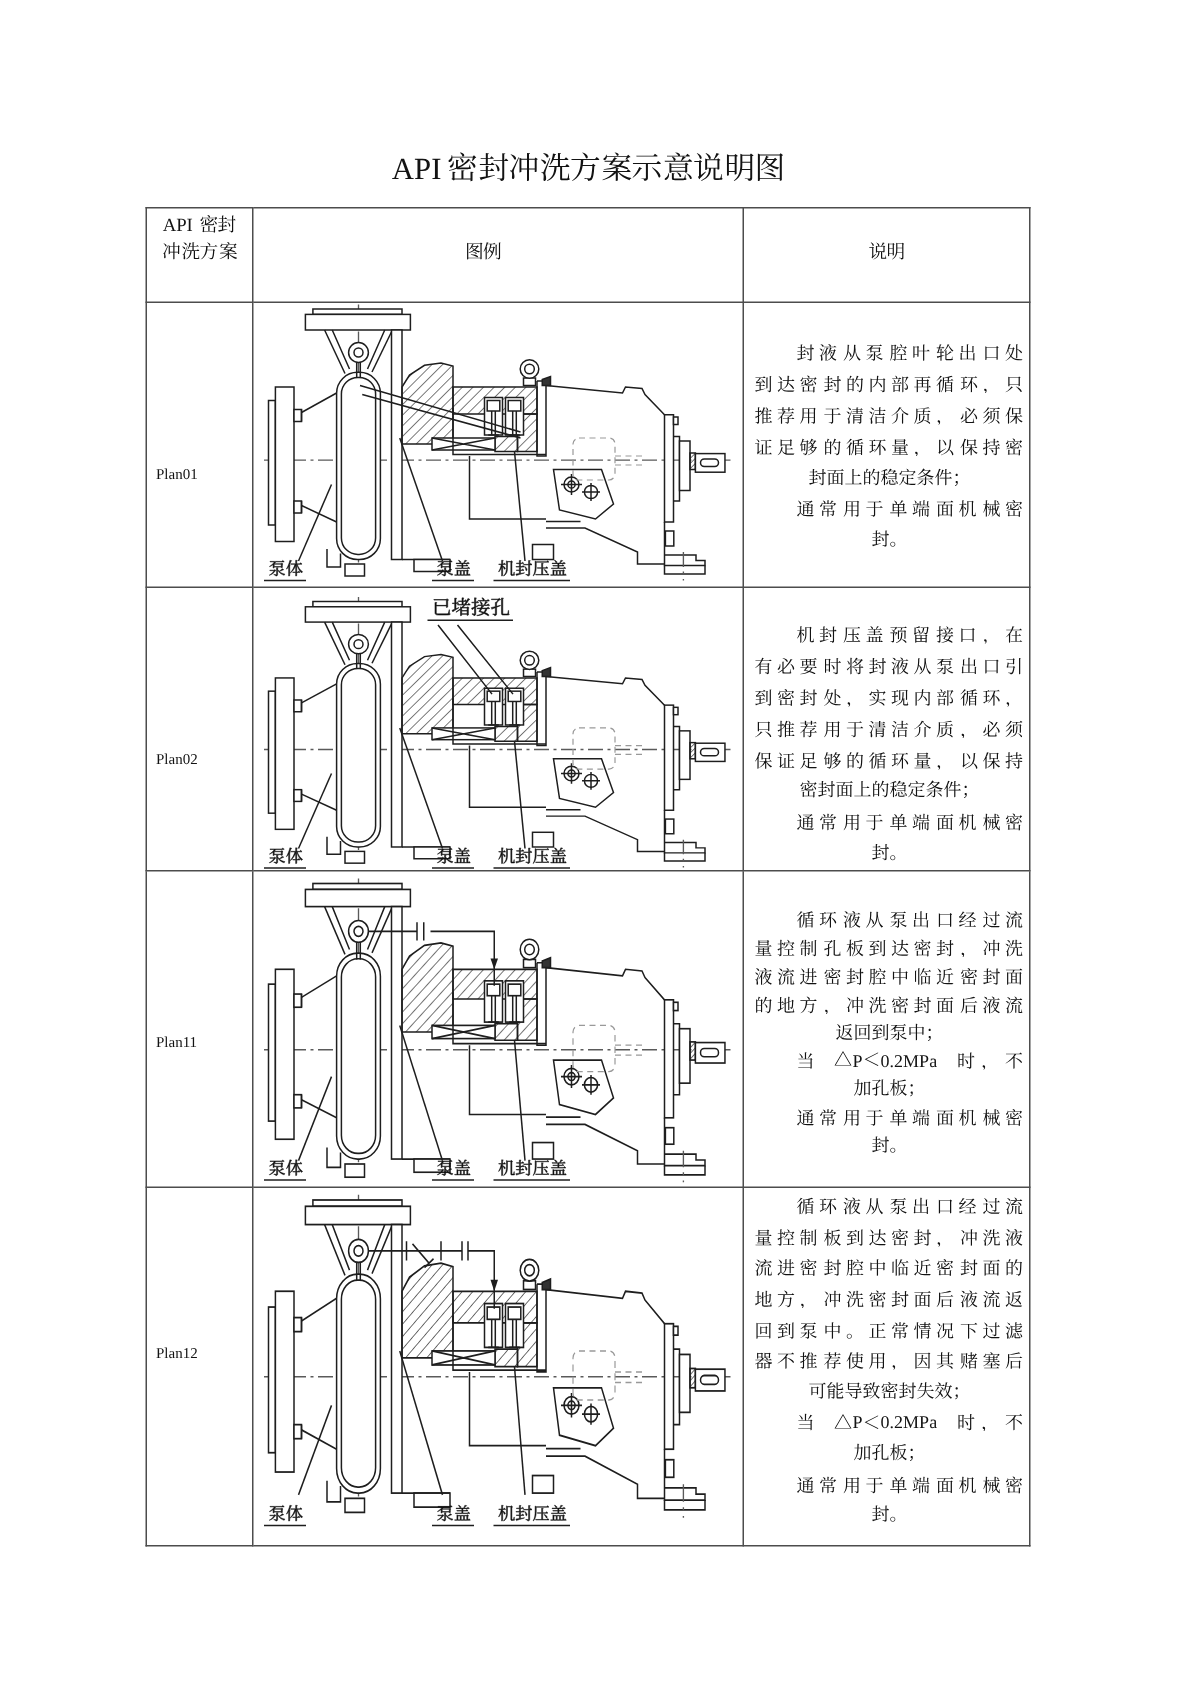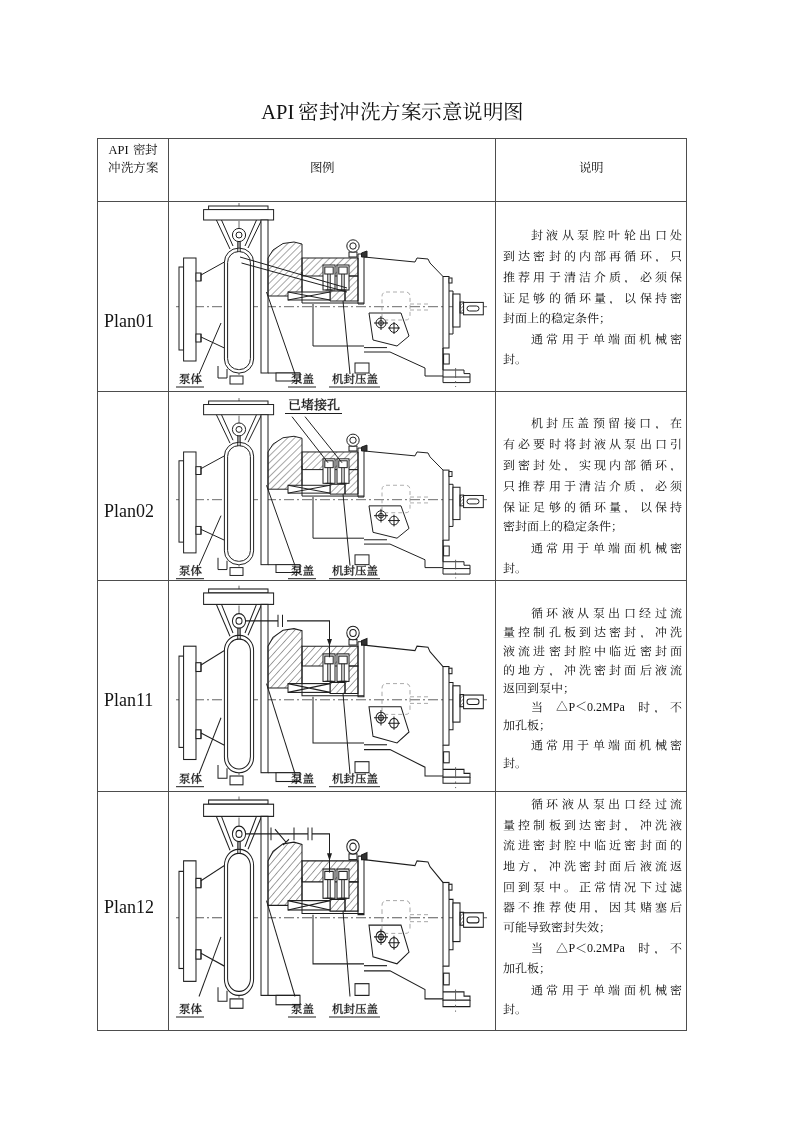--- a/index.html
+++ b/index.html
@@ -10,22 +10,22 @@
   #doc-table{position:absolute;left:97px;top:138px;border-collapse:collapse;table-layout:fixed;}
   #doc-table td{border:1px solid #4d4d4d;padding:0;vertical-align:top;overflow:hidden;box-sizing:border-box;}
   td.c-plan{width:71px;}
   td.c-fig{width:326px;}
   td.c-desc{width:191px;}
   tr.hdr td{height:63px;text-align:center;font-size:12.5px;}
   #doc-table td.hdr-mid{padding-top:22px;}
   #doc-table td.hdr-plan{padding-top:3px;}
   .hdr-plan{line-height:17.5px;}
   .hdr-mid{padding-top:21px;}
-  .plan-label{font-size:18px;padding-left:6px;}
-  .desc{font-size:12px;}
+  .plan-label{font-size:10px;padding-left:6px;}
+  .desc{font-size:12px;text-align:center;}
   .desc .ln{display:block;white-space:nowrap;height:var(--lh);line-height:var(--lh);}
   .desc .ln.j{display:flex;justify-content:space-between;align-items:center;}
   .desc .ind{display:inline-block;width:24px;}
   .desc .sp{display:inline-block;width:6px;}
   .diagram{position:relative;width:326px;}
   svg.pump{display:block;}
   svg.pump .w{fill:#ffffff;stroke:#1e1e1e;stroke-width:1;}
   svg.pump .n{fill:none;stroke:#1e1e1e;stroke-width:1;}
   svg.pump .h{fill:url(#hatch);stroke:#1e1e1e;stroke-width:1;}
   svg.pump .hd{fill:url(#hatchd);stroke:#1e1e1e;stroke-width:1;}

